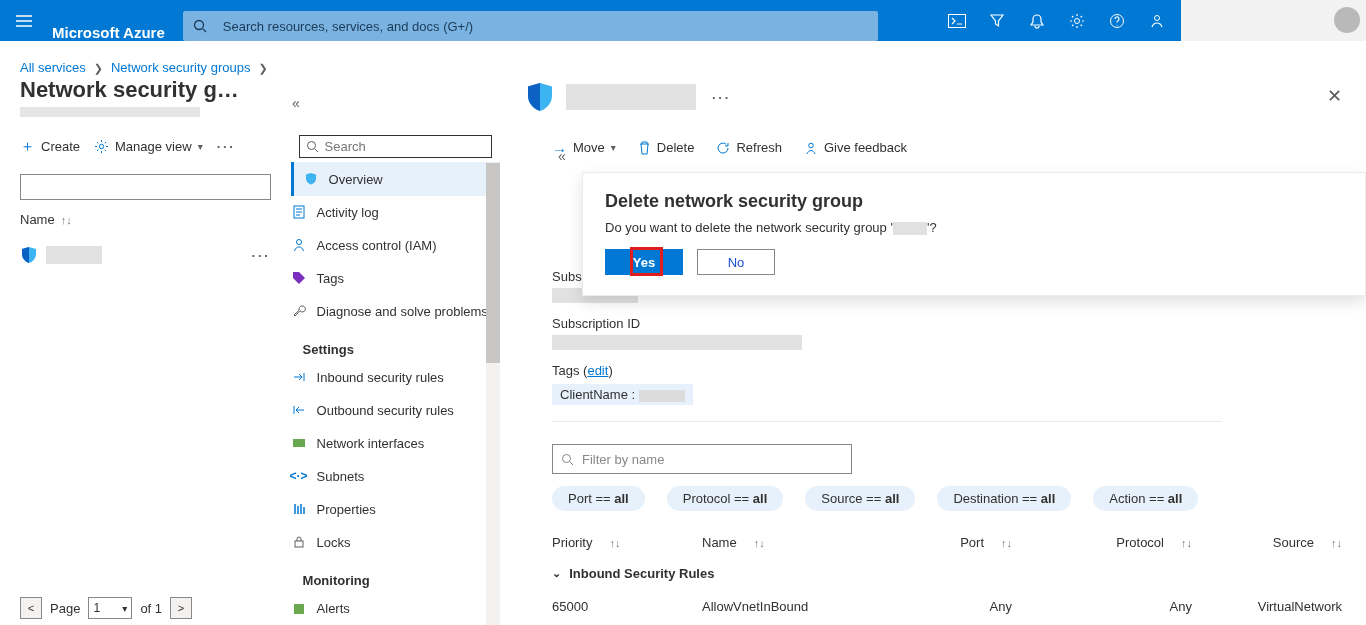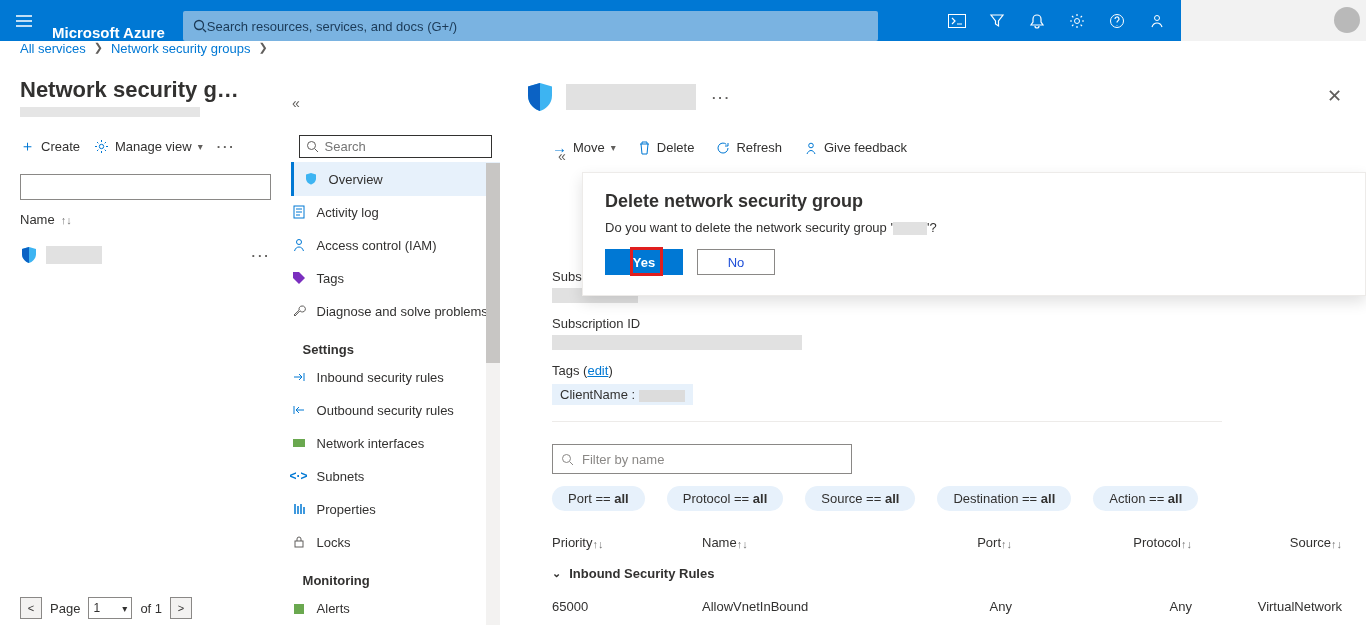--- a/index.html
+++ b/index.html
@@ -1,28 +1,28 @@
 <!DOCTYPE html>
 <html><head>
 <meta charset="utf-8">
 <style>
 *{box-sizing:border-box;margin:0;padding:0;font-family:"Segoe UI",Arial,sans-serif}
 body{width:1366px;height:625px;overflow:hidden;background:#fff;font-size:13px;color:#323130}
 .topbar{height:41px;background:#0078d4;display:flex;align-items:flex-end;color:#fff}
 .hamburger{width:48px;height:41px;display:flex;align-items:center;justify-content:center;cursor:pointer}
 .brand{font-weight:600;font-size:15px;padding:0 18px 0 4px;white-space:nowrap}
 .search-box{flex:0 0 695px;height:30px;background:#7ab3e1;border-radius:2px;display:flex;align-items:center;padding:0 10px;color:#1b3a57}
-.search-box input{background:transparent;border:none;outline:none;color:#0c4a6e;font-size:13px;width:100%;margin-left:0}
+.search-box input{background:transparent;border:none;outline:none;color:#0c4a6e;font-size:13px;width:100%;margin-left:16px}
 .search-box input::placeholder{color:#1b3a57}
 .top-icons{display:flex;margin-left:auto}
 .top-icon{width:40px;height:41px;display:flex;align-items:center;justify-content:center;cursor:pointer}
 .profile-box{width:185px;height:41px;background:#f2f2f2;margin-left:4px;position:relative}
 .avatar{width:26px;height:26px;background:#b9b9b9;border-radius:50%;position:absolute;right:6px;top:7px}
 
-.breadcrumb{height:34px;display:flex;align-items:flex-start;padding:0 20px;font-size:13px}
+.breadcrumb{height:34px;display:flex;align-items:flex-end;padding:0 20px;font-size:13px}
 .breadcrumb a{color:#0078d4;text-decoration:none;cursor:pointer}
 .breadcrumb .sep{margin:0 8px;color:#605e5c;font-size:11px}
 
 .main{display:flex;height:550px}
 .col1{width:320px;border-right:none;padding:0 20px;display:flex;flex-direction:column}
 .col1-title{font-size:22px;font-weight:600;white-space:nowrap;overflow:hidden;text-overflow:ellipsis;margin-top:2px}
 .col1-sub{height:10px;background:#e5e5e5;width:180px;margin:4px 0 14px 0}
 .collapse{position:absolute;left:292px;top:95px;font-size:14px;color:#605e5c;cursor:pointer}
 .toolbar1{display:flex;align-items:center;gap:14px;padding:6px 0}
 .tb-btn{display:flex;align-items:center;gap:6px;cursor:pointer;color:#323130;font-size:13px}
@@ -69,21 +69,21 @@
 .tag-chip{display:inline-block;background:#e7f1fb;padding:3px 8px;margin-top:6px}
 .tag-chip .ph2{background:#dcdcdc;width:46px;height:12px;display:inline-block;vertical-align:middle}
 
 .filter-name{margin-left:28px;margin-top:22px;border:1px solid #8a8886;width:300px;height:30px;display:flex;align-items:center;padding:0 8px;gap:8px;color:#8a8886}
 .pill-row{margin-left:28px;margin-top:12px;display:flex;gap:22px}
 .pill{background:#e7f1fb;border-radius:14px;padding:5px 16px;font-size:13px}
 .pill b{font-weight:700}
 
 .tbl{margin-left:28px;margin-top:18px}
 .tbl-head{display:flex;font-size:13px;padding:6px 0;border-bottom:none}
-.th{display:flex;align-items:flex-end;gap:0}
+.th{display:flex;align-items:center;gap:17px}
 .sort{color:#767676;font-size:11px}
 .tbl-group{display:flex;align-items:center;gap:8px;font-weight:600;padding:10px 0}
 .tbl-row{display:flex;padding:8px 0;font-size:13px}
 
 .dialog{position:absolute;left:582px;right:0;top:172px;background:#fff;border:1px solid #edebe9;box-shadow:0 6px 14px rgba(0,0,0,0.12);padding:18px 22px 20px 22px;z-index:5}
 .dlg-title{font-size:18px;font-weight:600;margin-bottom:8px}
 .dlg-text{font-size:13px;margin-bottom:14px}
 .dlg-text .ph3{background:#e1e1e1;width:34px;height:13px;display:inline-block;vertical-align:middle}
 .dlg-btns{display:flex;gap:14px}
 .btn-yes{background:#0078d4;color:#fff;border:1px solid #0078d4;width:78px;height:26px;cursor:pointer;font-size:13px;position:relative;font-weight:600}

